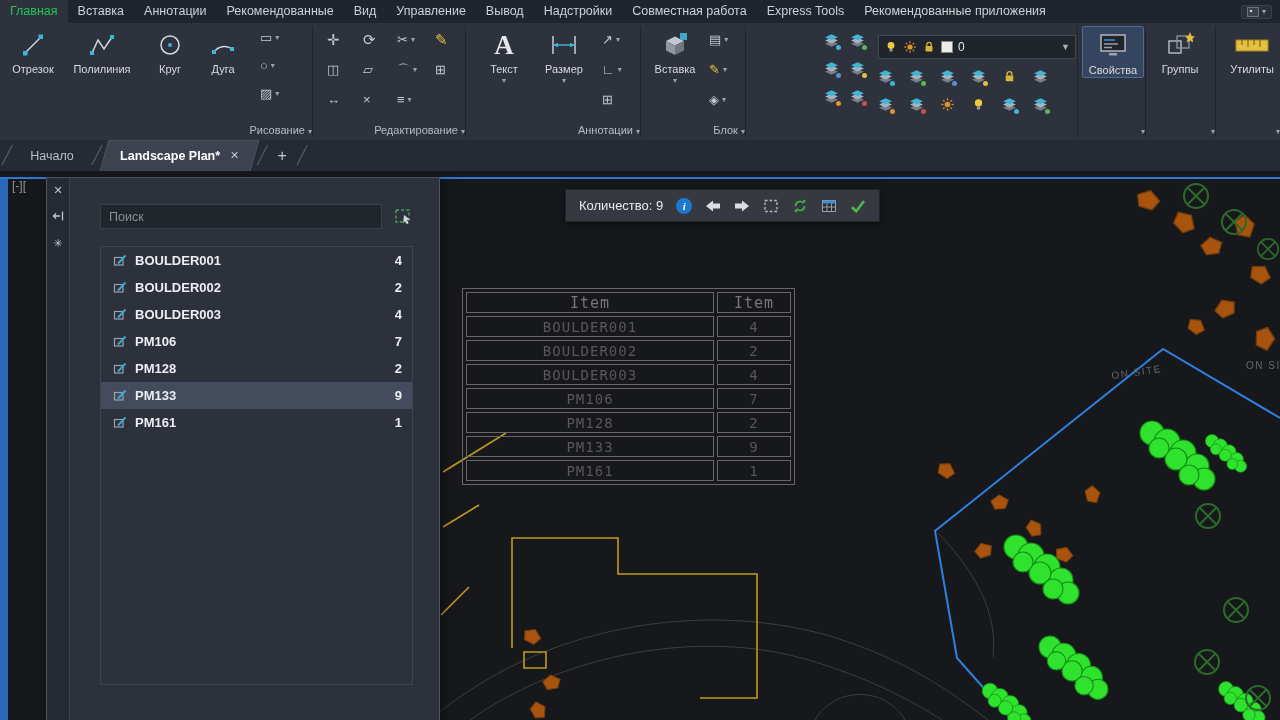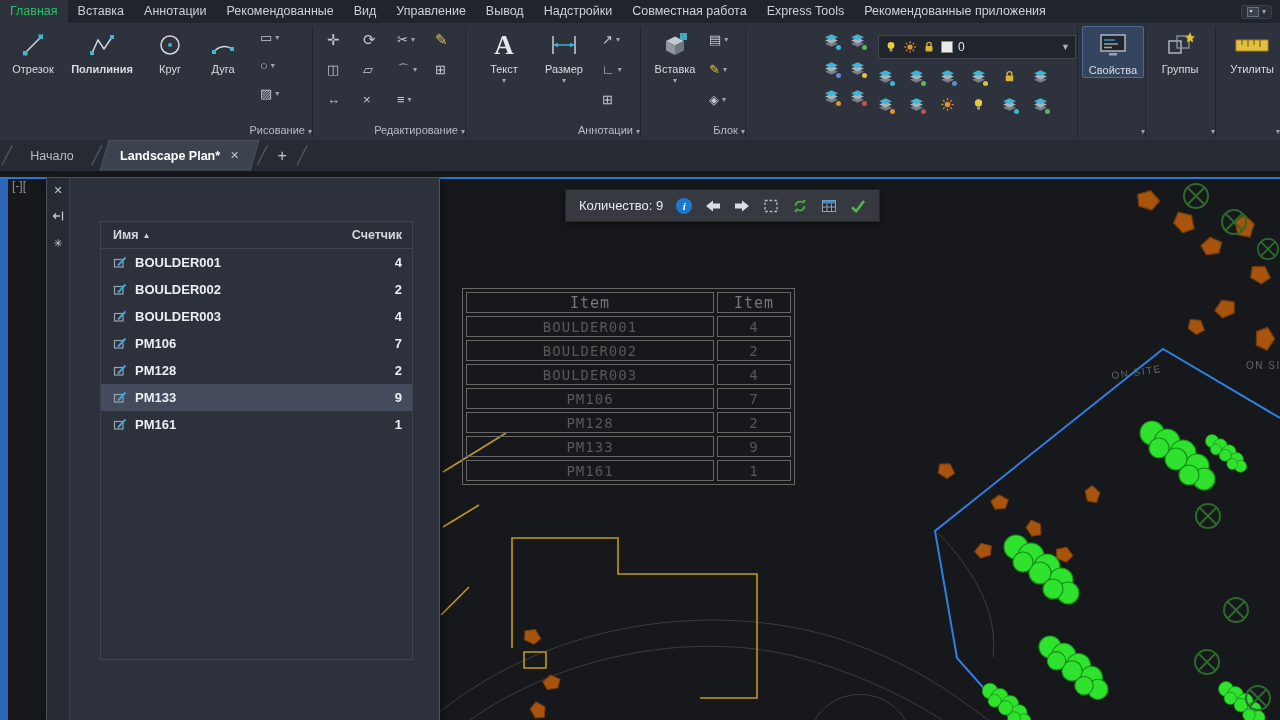--- a/index.html
+++ b/index.html
@@ -178,21 +178,21 @@
       <div class="bigbtn" style="left:6px;width:54px;">
         <span class="bicon">
           <svg width="26" height="26">
               <line x1="5" y1="21" x2="21" y2="5" stroke="#d5d9de" stroke-width="1.5"></line>
             <rect x="3" y="19" width="4.5" height="4.5" fill="#3fb6d6"></rect>
               <rect x="18.5" y="2.5" width="4.5" height="4.5" fill="#3fb6d6"></rect>
             </svg>
         </span>
         <span>Отрезок</span>
       </div>
-      <div class="bigbtn" style="left:62px;width:80px;font-weight:bold;">
+      <div class="bigbtn" style="left:62px;width:80px;">
         <span class="bicon">
           <svg width="26" height="26">
               <polyline points="3,21 9,8 15,17 23,5" fill="none" stroke="#d5d9de" stroke-width="1.5"></polyline>
             <rect x="1" y="19" width="4" height="4" fill="#3fb6d6"></rect>
               <rect x="21" y="3" width="4" height="4" fill="#3fb6d6"></rect>
             </svg>
         </span>
         <span>Полилиния</span>
       </div>
       <div class="bigbtn" style="left:144px;width:52px;">
@@ -621,26 +621,30 @@
         <span>✕</span>
         <span>
           <svg width="12" height="12" viewBox="0 0 12 12" stroke="#c2c7cf" stroke-width="1.3" fill="none">
             <path d="M10.5 1.5 v9"></path>
               <path d="M8 6 H1.5 M4 3.5 L1.5 6 L4 8.5"></path>
           </svg>
         </span>
         <span>✳</span>
       </div>
       <div class="pbody">
+        <div class="searchrow">
+          <input type="text" placeholder="Поиск" style="">
+          <span style="display:flex;">
+            <svg width="19" height="19" viewBox="0 0 19 19">
+              <rect x="2" y="3" width="13" height="12" fill="none" stroke="#4aa560" stroke-width="1.4" stroke-dasharray="3 2.2"></rect>
+              <path d="M10 8 l6 4.5 -3 .4 1.7 3.3 -1.9 1 -1.7-3.3 -2 2.3 z" fill="#cfd4da"></path>
+            </svg>
+          </span>
+        </div>
         <div class="listregion">
-          <div class="phead">
-            <span>Имя</span>
-            <span class="sortic">▲</span>
-            <span class="hcount">Счетчик</span>
-          </div>
           <div class="prow">
             <span class="picon">
                 <svg width="14" height="13" viewBox="0 0 14 13">
                   <use href="#sym-blockrow"></use>
                 </svg>
               </span>
             <span>BOULDER001</span>
             <span class="pcount">4</span>
           </div>
           <div class="prow">

